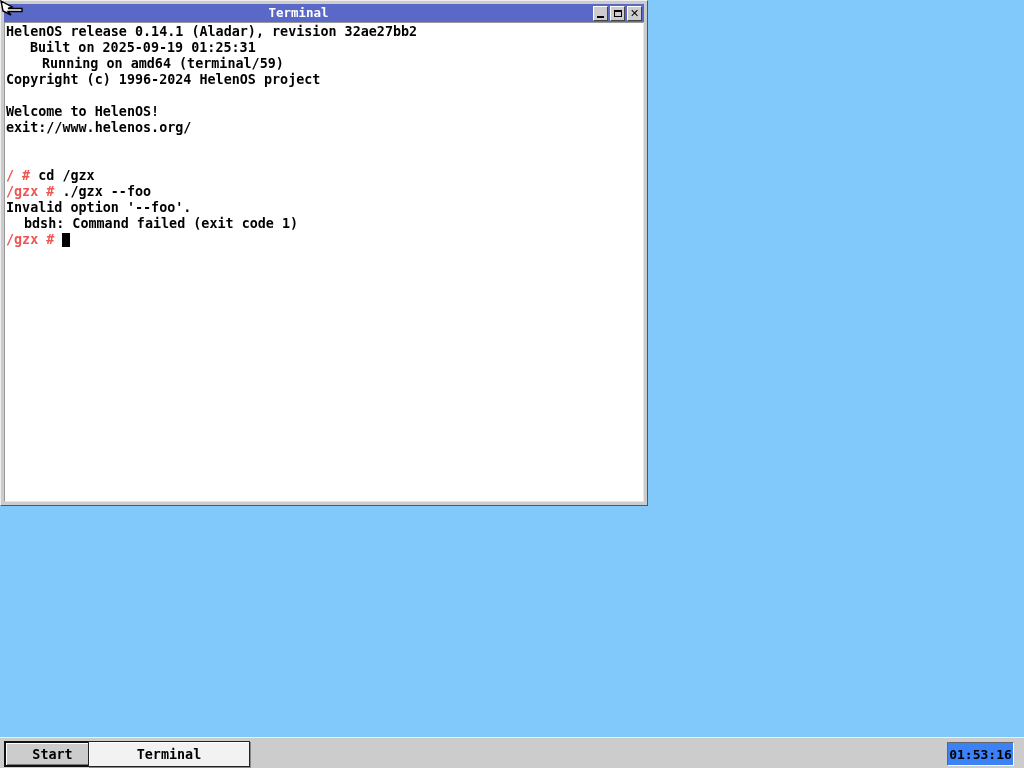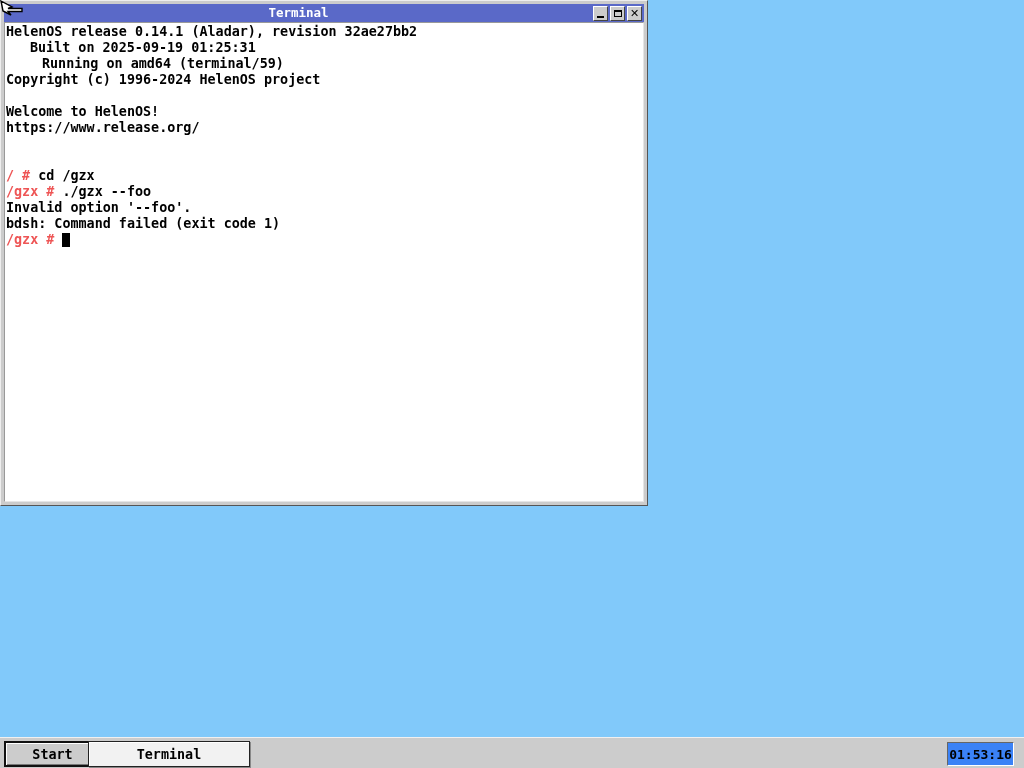--- a/index.html
+++ b/index.html
@@ -107,27 +107,27 @@
       </div>
     </div>
   </div>
   <div class="term-content" style="background: #ffffff;">
       <div class="term-line"><span style="color: rgb(0, 0, 0);">HelenOS release 0.14.1 (Aladar), revision 32ae27bb2</span></div>
       <div class="term-line"><span style="color: rgb(0, 0, 0); padding-left: 24px;">Built on 2025-09-19 01:25:31</span></div>
       <div class="term-line"><span style="color: rgb(0, 0, 0); margin-left: 36px;">Running on amd64 (terminal/59)</span></div>
       <div class="term-line"><span style="color: rgb(0, 0, 0);">Copyright (c) 1996-2024 HelenOS project</span></div>
       <div class="term-line"></div>
       <div class="term-line"><span style="color: rgb(0, 0, 0);">Welcome to HelenOS!</span></div>
-      <div class="term-line"><span style="color: rgb(0, 0, 0);">https://www.release.org/</span></div>
+      <div class="term-line"><span style="color: rgb(0, 0, 0);">exit://www.helenos.org/</span></div>
       <div class="term-line"></div>
       <div class="term-line"></div>
       <div class="term-line"><span style="color: rgb(238, 85, 85);">/ #</span><span style="color: rgb(0, 0, 0);"> cd /gzx</span></div>
       <div class="term-line"><span style="color: rgb(238, 85, 85);">/gzx #</span><span style="color: rgb(0, 0, 0);"> ./gzx --foo</span></div>
       <div class="term-line"><span style="color: rgb(0, 0, 0);">Invalid option '--foo'.</span></div>
-      <div class="term-line"><span style="color: rgb(0, 0, 0);">bdsh: Command failed (exit code 1)</span></div>
+      <div class="term-line"><span style="color: rgb(0, 0, 0); padding-left: 18px;">bdsh: Command failed (exit code 1)</span></div>
       <div class="term-line"><span style="color: rgb(238, 85, 85);">/gzx # </span><span class="block-cursor"></span></div>
     </div>
 </div>
 
 <svg class="mouse-cursor" width="26" height="20" viewBox="0 0 26 20">
   <path d="M1,1 L12,7 L8,8.5 L22,8.5 L22,11.5 L8,11.5 L11,15 L3,11 Z" fill="#ffffff" stroke="#000000" stroke-width="1.4" stroke-linejoin="miter"></path>
 </svg>
 
 <div class="taskbar">
   <div class="start-button">

